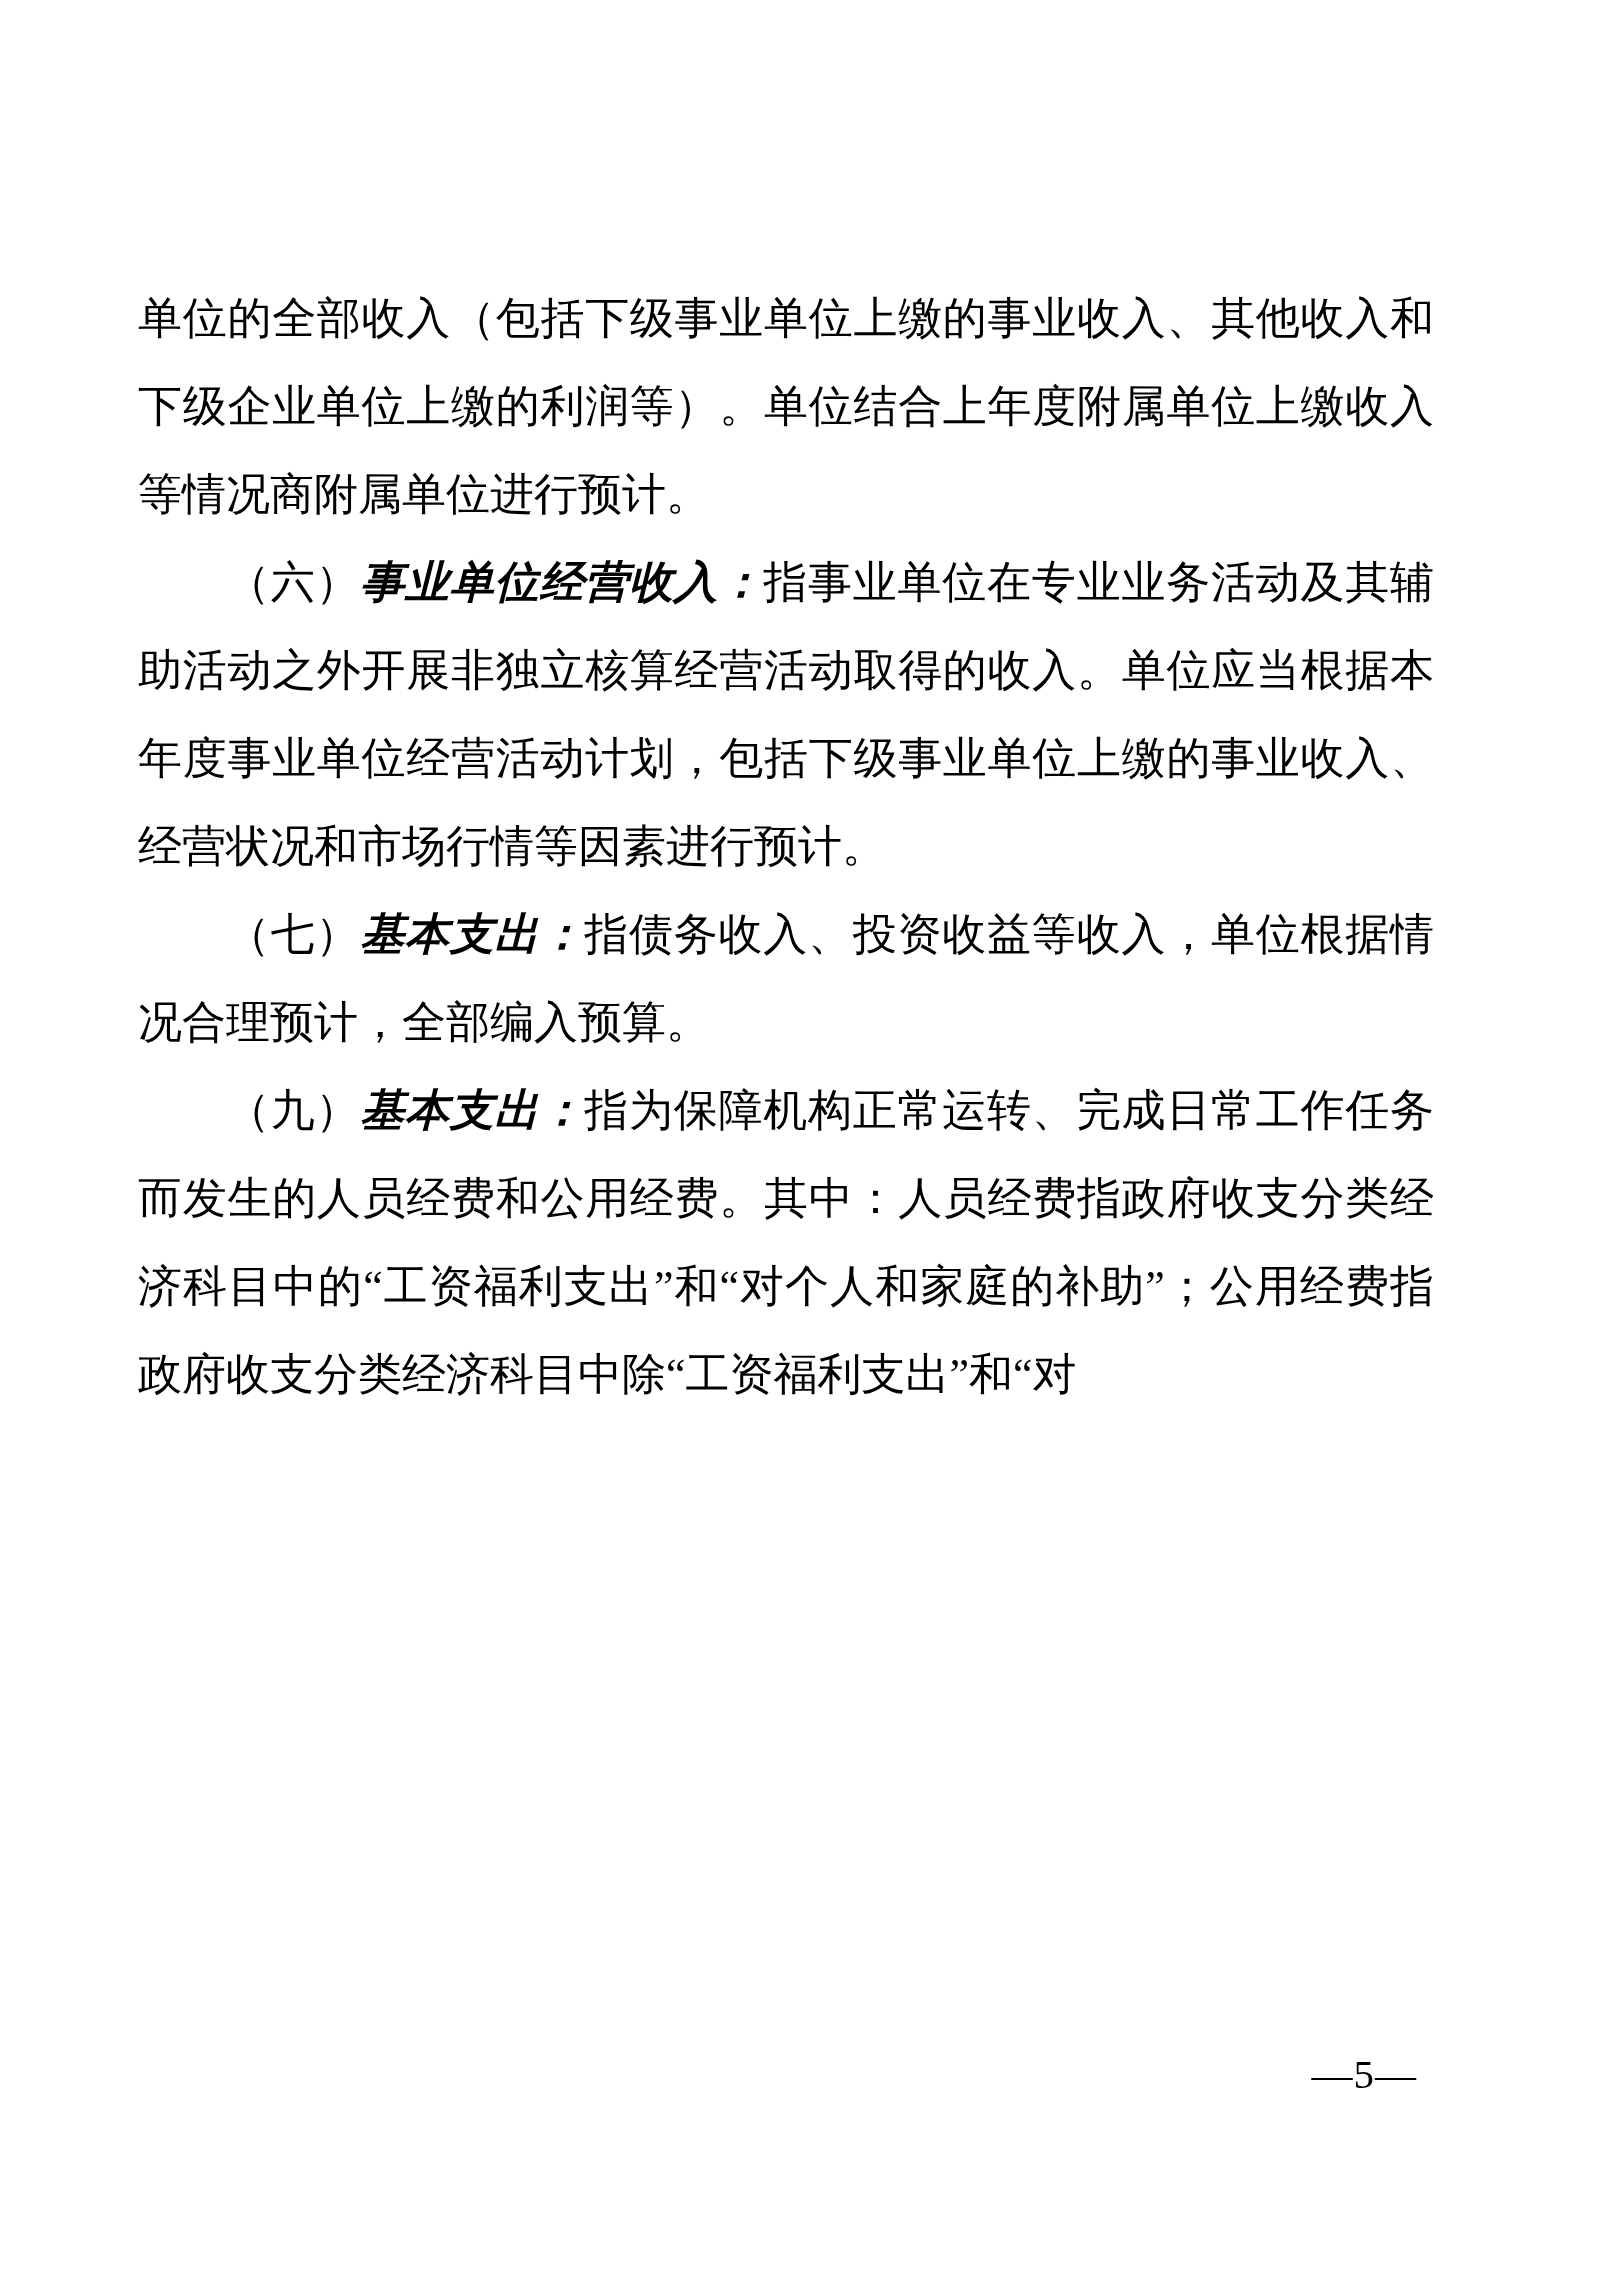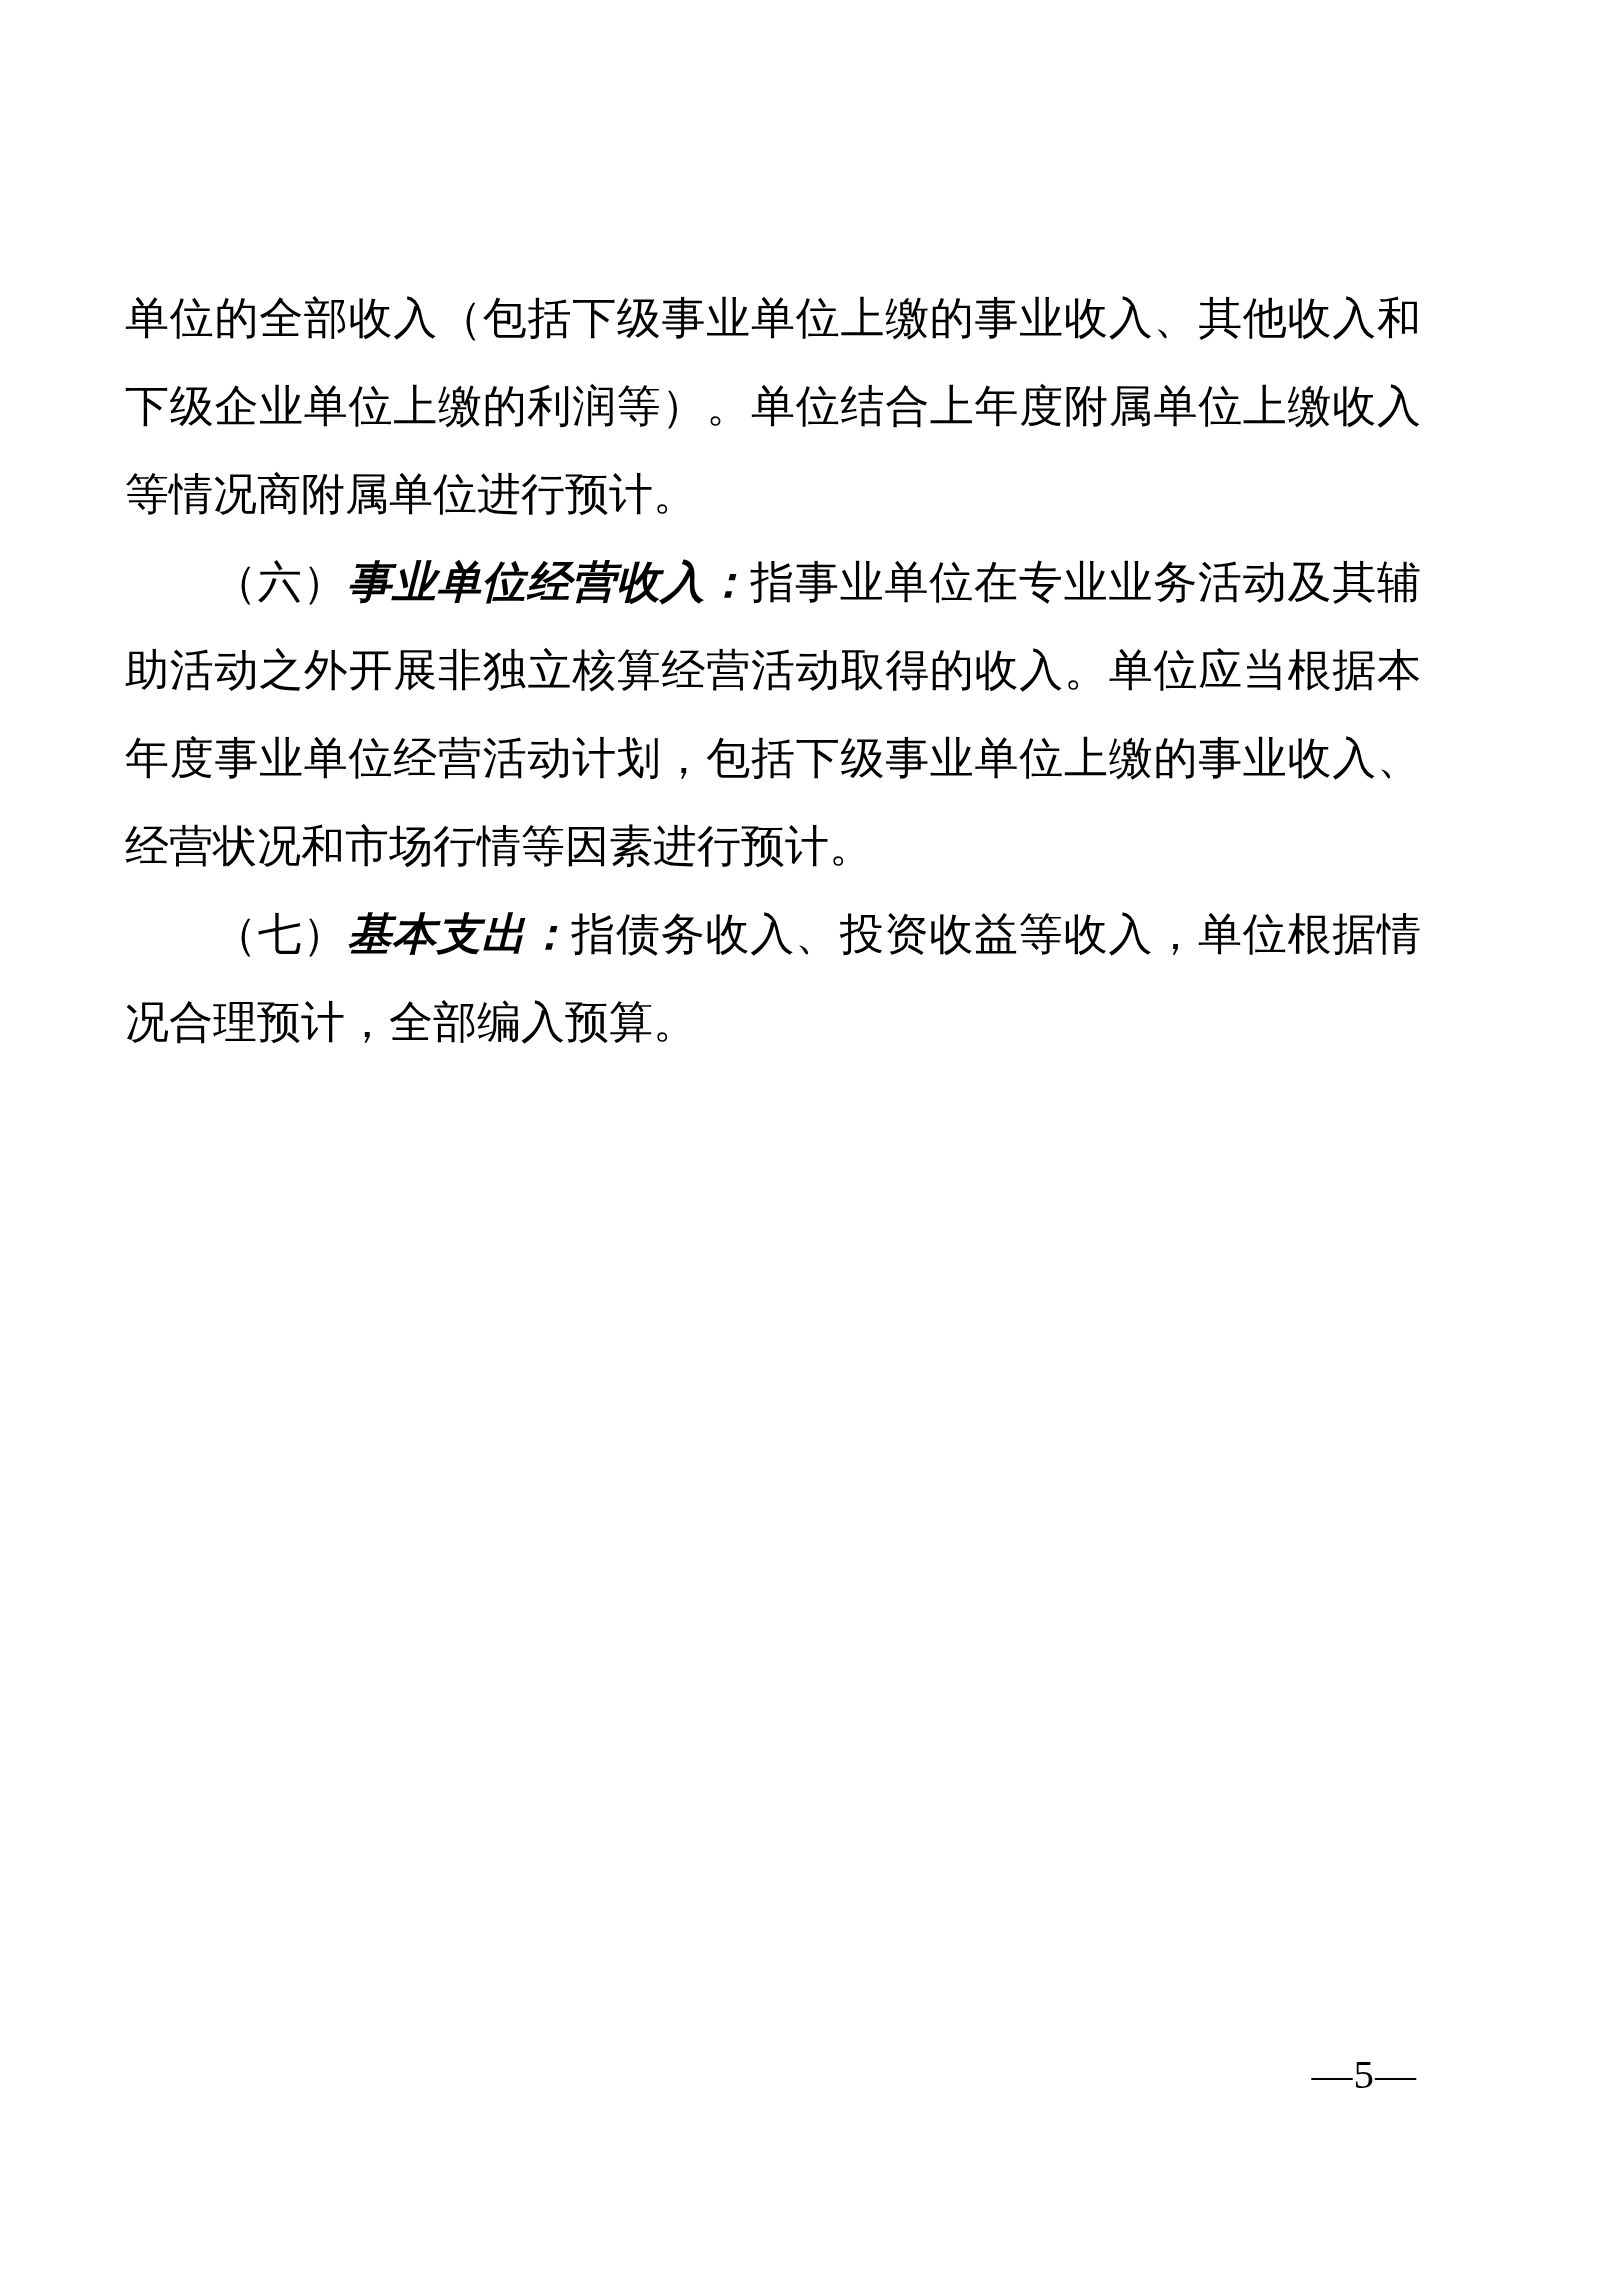--- a/index.html
+++ b/index.html
@@ -12,21 +12,21 @@
     width: 1621px;
     height: 2293px;
     margin: 0 auto;
     background: #ffffff;
     overflow: hidden;
     font-family: "Liberation Serif", "DejaVu Serif", serif;
     color: #000000;
   }
   .body-text {
     position: absolute;
-    left: 125px;
+    left: 138px;
     top: 275px;
     width: 1296px;
     font-size: 44px;
     line-height: 88px;
     text-align: justify;
     text-justify: inter-ideograph;
   }
   .para {
     margin: 0;
     padding: 0;
@@ -54,18 +54,19 @@
 <div class="page">
   <div class="body-text">
 
     <p class="para"><span>单位的全部收入（包括下级事业单位上缴的事业收入、其他收入和下级企业单位上缴的利润等）。单位结合上年度附属单位上缴收入等情况商附属单位进行预计。</span></p>
 
     <p class="para indent"><span class="marker">（六）</span><span class="term">事业单位经营收入：</span><span>指事业单位在专业业务活动及其辅助活动之外开展非独立核算经营活动取得的收入。单位应当根据本年度事业单位经营活动计划，包括下级事业单位上缴的事业收入、经营状况和市场行情等因素进行预计。</span></p>
 
     <p class="para indent"><span class="marker">（七）</span><span class="term">基本支出：</span><span>指债务收入、投资收益等收入，单位根据情况合理预计，全部编入预算。</span></p>
 
 
+    <p class="para indent"><span class="marker">（九）</span><span class="term">基本支出：</span><span>指为保障机构正常运转、完成日常工作任务而发生的人员经费和公用经费。其中：人员经费指政府收支分类经济科目中的“工资福利支出”和“对个人和家庭的补助”；公用经费指政府收支分类经济科目中除“工资福利支出”和“对</span></p>
 
   </div>
 
   <div class="page-footer">—5—</div>
 </div>
 
 
 </body></html>

